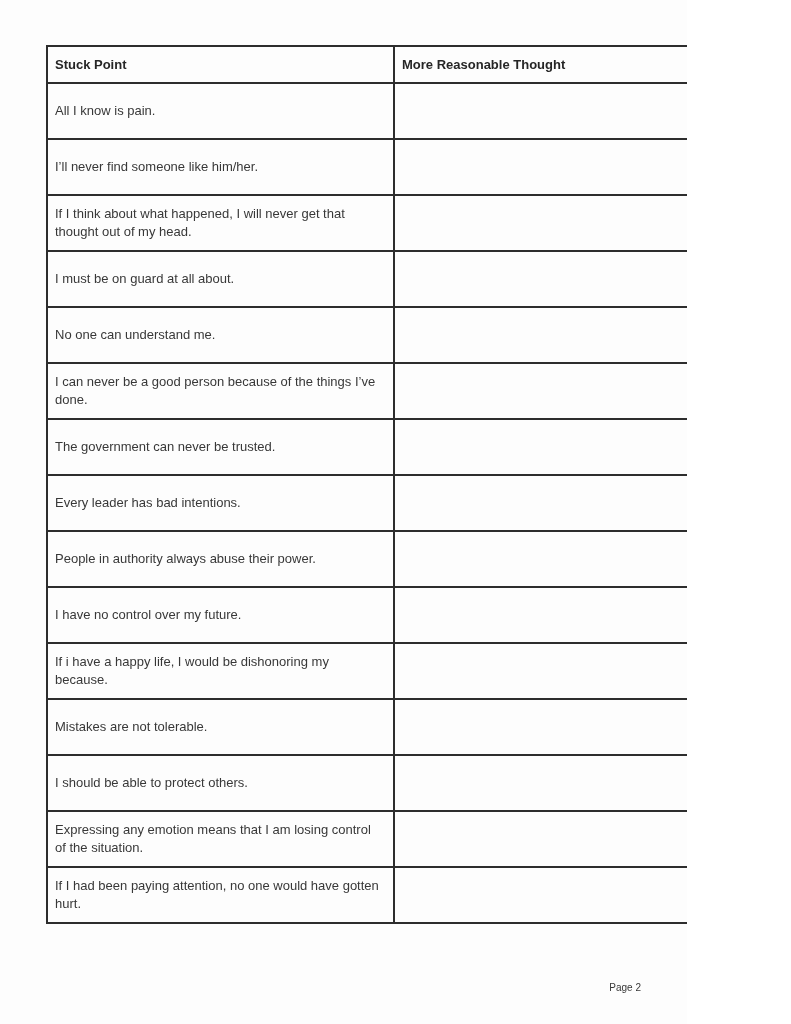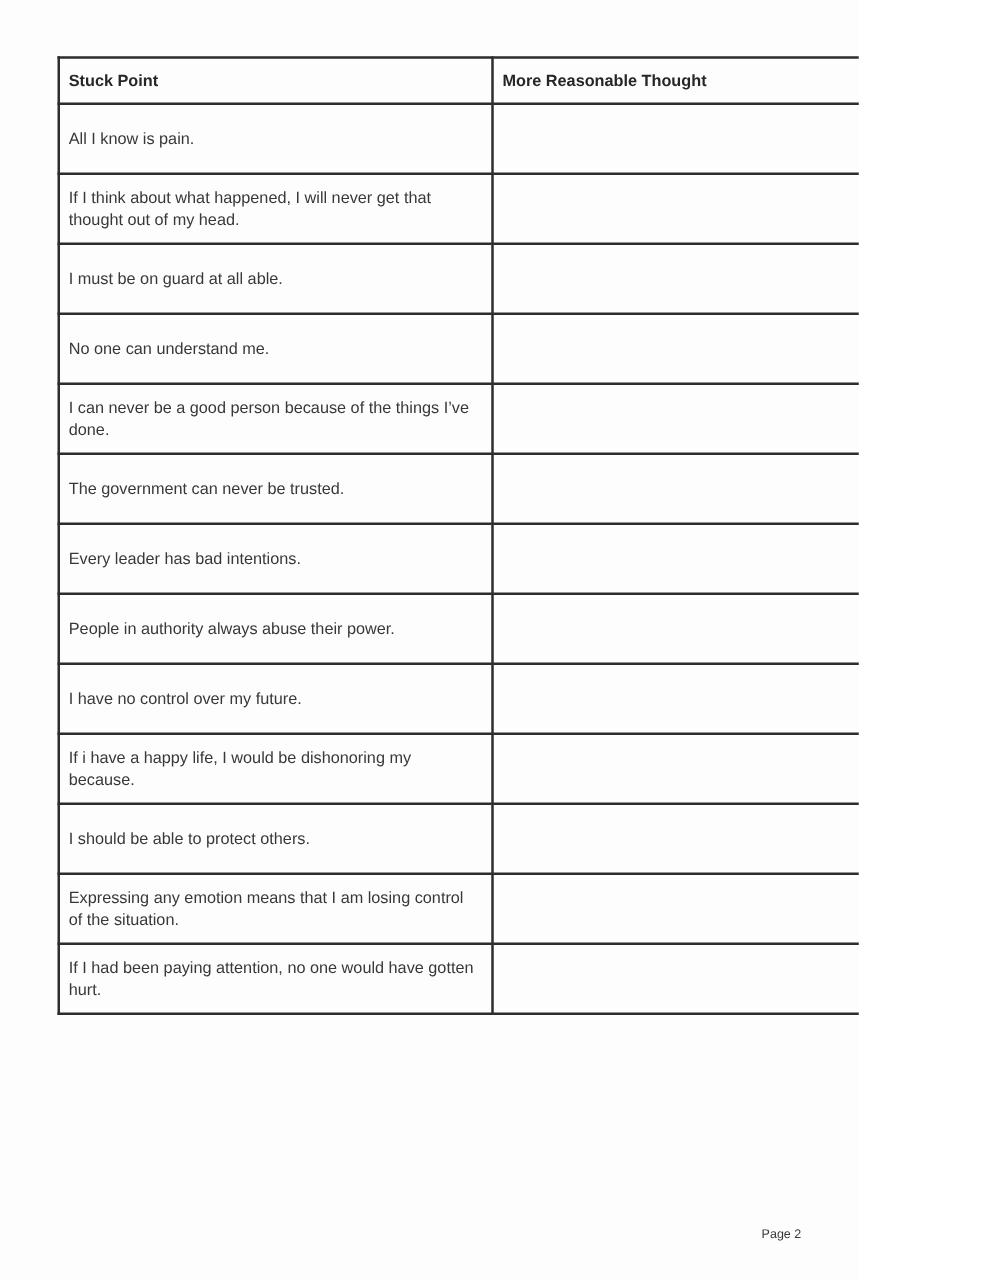--- a/index.html
+++ b/index.html
@@ -70,25 +70,29 @@
         <th>Stuck Point</th>
         <th>More Reasonable Thought</th>
       </tr>
     </thead>
     <tbody id="table-body">
         <tr>
           <td>All I know is pain.</td>
           <td></td>
         </tr>
         <tr>
+          <td>I’ll never find someone like him/her.</td>
+          <td></td>
+        </tr>
+        <tr>
           <td>If I think about what happened, I will never get that thought out of my head.</td>
           <td></td>
         </tr>
         <tr>
-          <td>I must be on guard at all able.</td>
+          <td>I must be on guard at all about.</td>
           <td></td>
         </tr>
         <tr>
           <td>No one can understand me.</td>
           <td></td>
         </tr>
         <tr>
           <td>I can never be a good person because of the things I’ve done.</td>
           <td></td>
         </tr>
@@ -106,20 +110,24 @@
         </tr>
         <tr>
           <td>I have no control over my future.</td>
           <td></td>
         </tr>
         <tr>
           <td>If i have a happy life, I would be dishonoring my because.</td>
           <td></td>
         </tr>
         <tr>
+          <td>Mistakes are not tolerable.</td>
+          <td></td>
+        </tr>
+        <tr>
           <td>I should be able to protect others.</td>
           <td></td>
         </tr>
         <tr>
           <td>Expressing any emotion means that I am losing control of the situation.</td>
           <td></td>
         </tr>
         <tr>
           <td>If I had been paying attention, no one would have gotten hurt.</td>
           <td></td>

